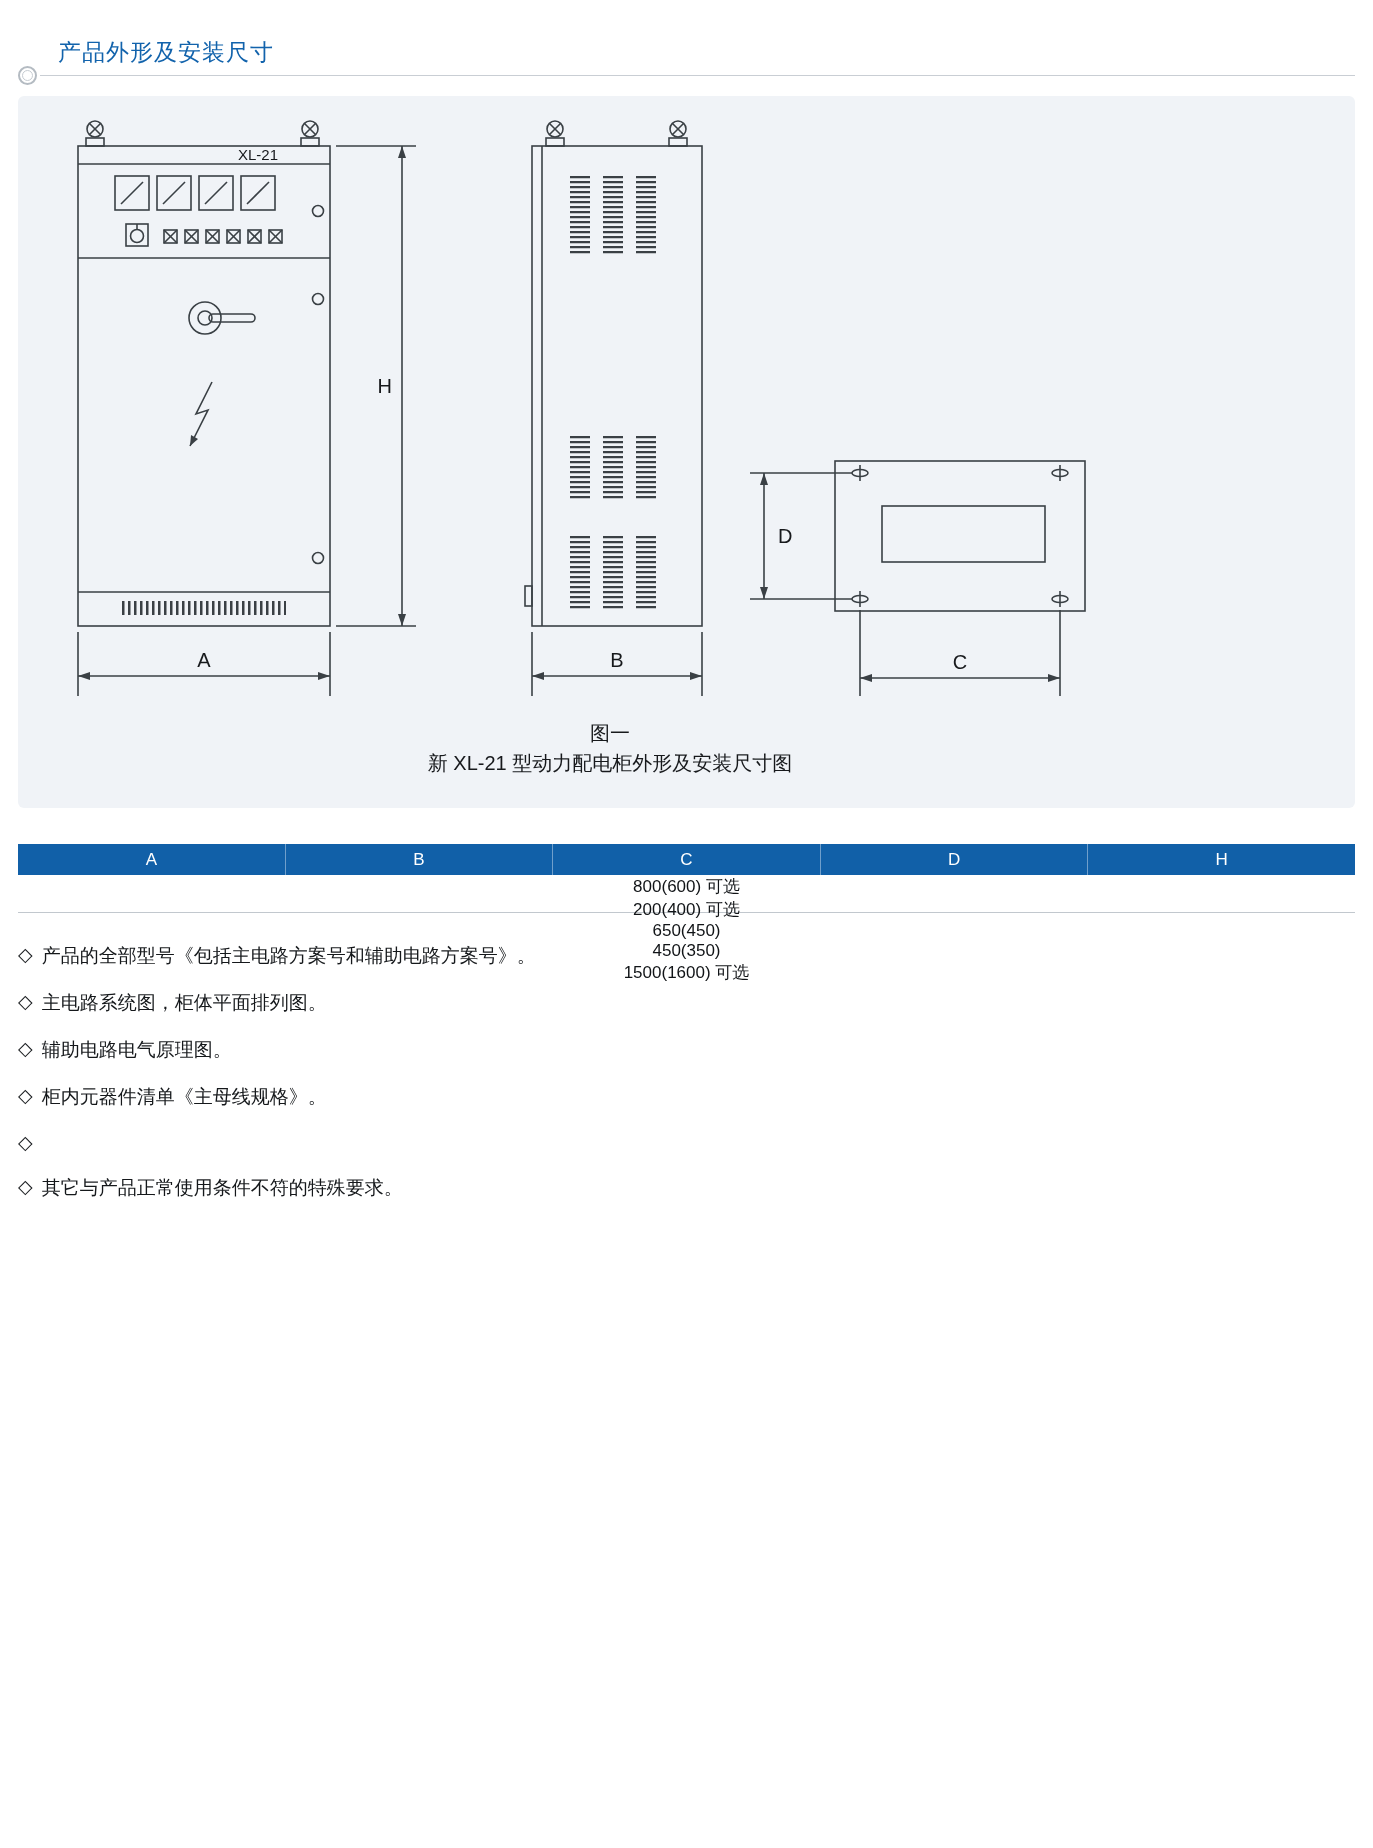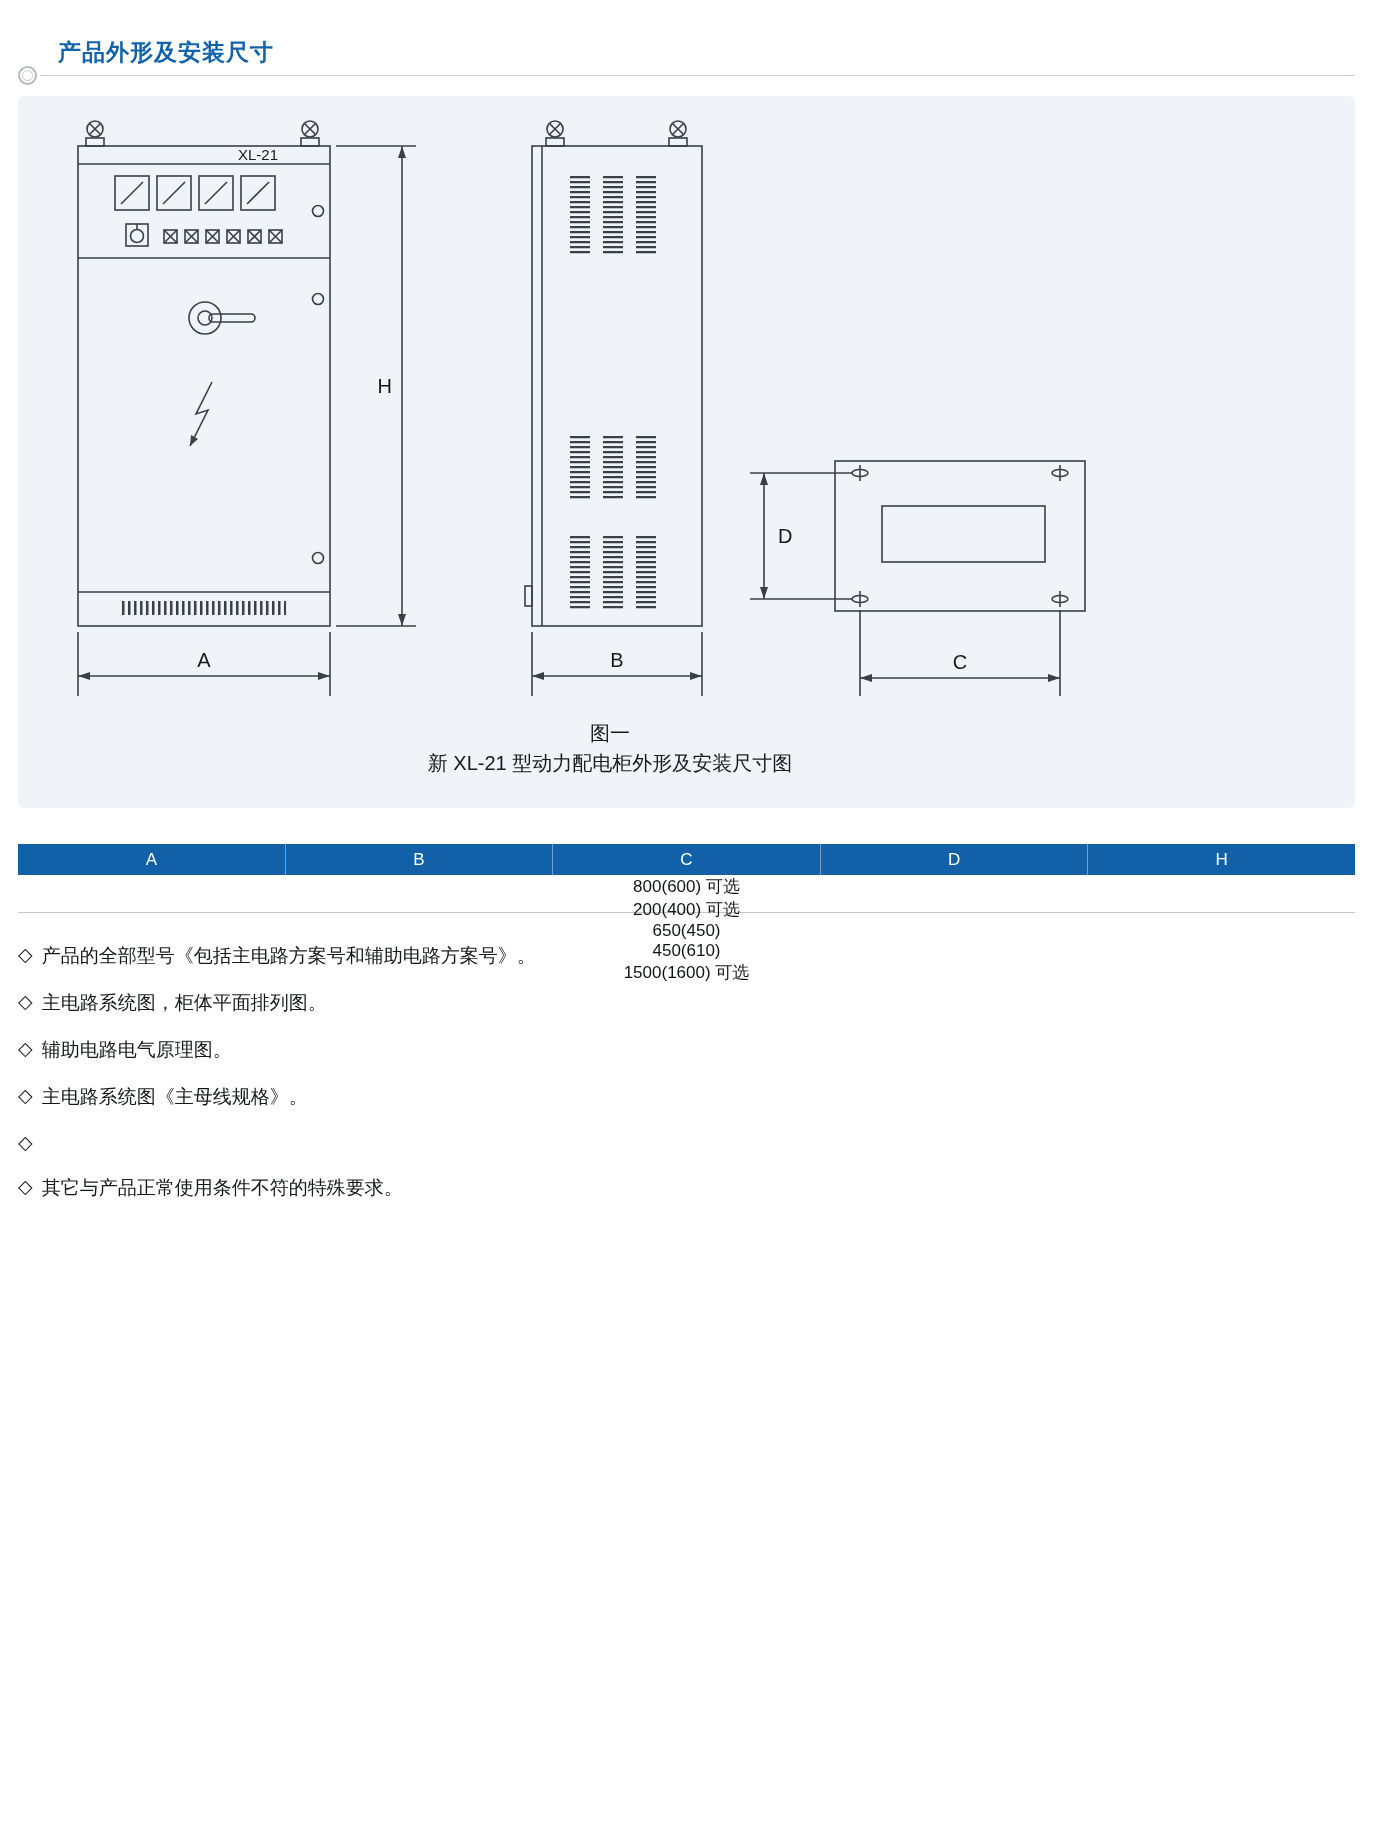--- a/index.html
+++ b/index.html
@@ -7,21 +7,21 @@
     width:1373px;height:1848px;background:#ffffff;position:relative;
     font-family:"Liberation Sans","DejaVu Sans",sans-serif;color:#17191c;
     overflow:hidden;
   }
   .page{position:absolute;inset:0;}
 
   
   .section-header{position:relative;height:48px;margin:0 18px;}
   .sh-title{
     position:absolute;left:40px;bottom:10px;margin:0;
-    color:#1263ac;font-size:23px;font-weight:700;letter-spacing:1px;
+    color:#1263ac;font-size:23px;font-weight:400;letter-spacing:1px;
   }
   .sh-rule{position:absolute;left:22px;right:0;bottom:2px;height:1px;background:#c9ced4;}
   .sh-marker{
     position:absolute;left:0;bottom:-7px;width:15px;height:15px;
     border:2px solid #b4bbc2;border-radius:50%;background:#fff;
   }
   .sh-marker::before{
     content:"";position:absolute;inset:2px;border:1px solid #c6ccd2;border-radius:50%;
   }
   .sec1{margin-top:30px;}
@@ -247,42 +247,42 @@
       <div class="th">A</div>
       <div class="th">B</div>
       <div class="th">C</div>
       <div class="th">D</div>
       <div class="th">H</div>
     </div>
     <div class="tbody">
       <div class="td">800(600) 可选</div>
       <div class="td">200(400) 可选</div>
       <div class="td">650(450)</div>
-      <div class="td">450(610)</div>
+      <div class="td">450(350)</div>
       <div class="td">1500(1600) 可选</div>
     </div>
   </div>
 
 
   <div class="notes">
     <div class="note">
       <span class="bullet">◇</span>
       <span>产品的全部型号《包括主电路方案号和辅助电路方案号》。</span>
     </div>
     <div class="note">
       <span class="bullet">◇</span>
       <span>主电路系统图，柜体平面排列图。</span>
     </div>
     <div class="note">
       <span class="bullet">◇</span>
       <span>辅助电路电气原理图。</span>
     </div>
     <div class="note">
       <span class="bullet">◇</span>
-      <span>主电路系统图《主母线规格》。</span>
+      <span>柜内元器件清单《主母线规格》。</span>
     </div>
     <div class="note">
       <span class="bullet">◇</span>
     </div>
     <div class="note">
       <span class="bullet">◇</span>
       <span>其它与产品正常使用条件不符的特殊要求。</span>
     </div>
   </div>
 

